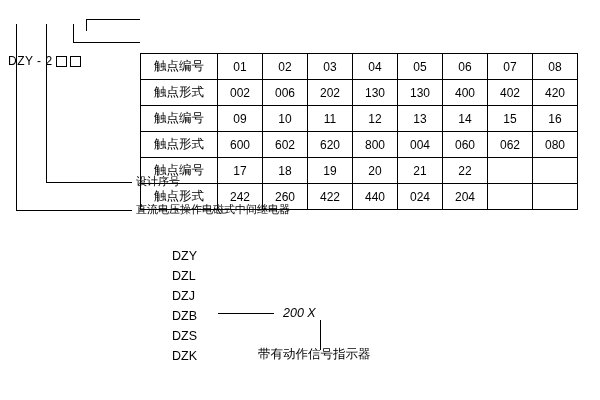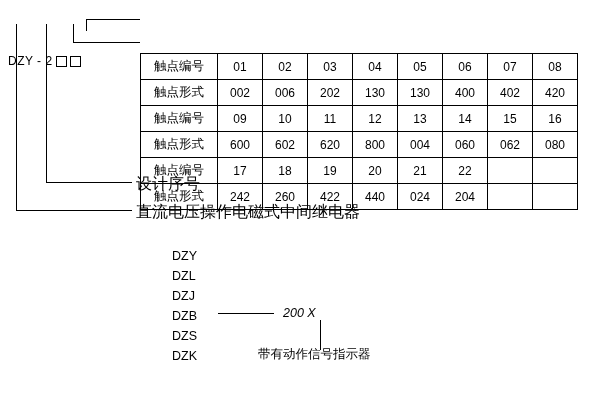--- a/index.html
+++ b/index.html
@@ -63,21 +63,21 @@
     background: #000;
   }
   .hline {
     position: absolute;
     height: 1px;
     background: #000;
   }
 
   .leader-label {
     position: absolute;
-    font-size: 16px;
+    font-size: 11px;
     white-space: nowrap;
   }
 
   
   .family {
     position: absolute;
     left: 172px;
     top: 246px;
     font-size: 12.5px;
     line-height: 20px;

